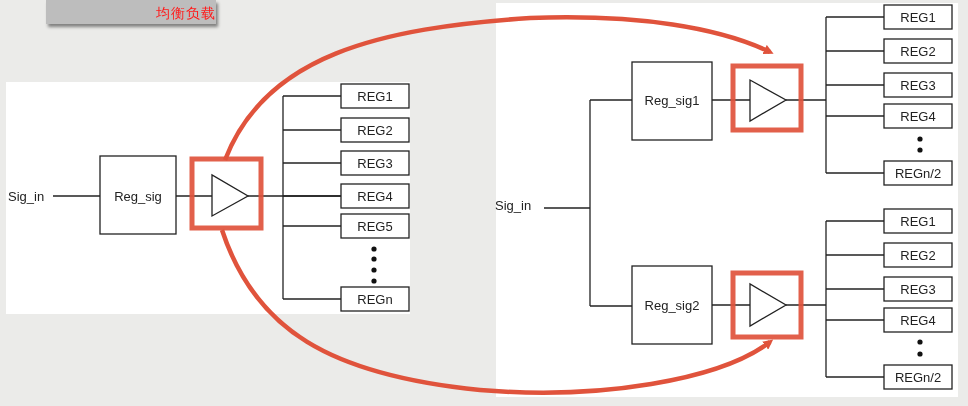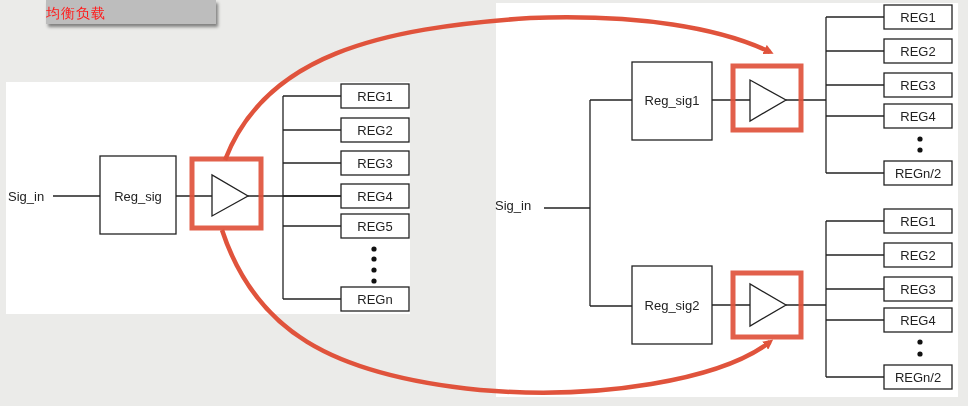--- a/index.html
+++ b/index.html
@@ -5,21 +5,21 @@
   html, body { margin: 0; padding: 0; }
   body {
     width: 968px; height: 406px; position: relative; overflow: hidden;
     background: #ebebe9;
     font-family: "Liberation Sans", sans-serif;
   }
   .title-bar {
     position: absolute; left: 46px; top: 0; width: 170px; height: 24px;
     background: #bdbdbd;
     box-shadow: 2px 3px 3px rgba(0,0,0,0.45);
-    color: #ff1a1a; font-size: 14px; text-align: left; line-height: 26px;
+    color: #ff1a1a; font-size: 14px; text-align: right; line-height: 26px;
     letter-spacing: 1px;
     font-family: "DejaVu Sans", sans-serif;
   }
   .panel { position: absolute; background: #ffffff; }
   #panel-left { left: 6px; top: 82px; width: 404px; height: 232px; }
   #panel-right { left: 496px; top: 3px; width: 462px; height: 394px; }
   svg#diagram { position: absolute; left: 0; top: 0; }
   svg text { font-family: "Liberation Sans", sans-serif; fill: #222; }
 </style>
 </head>

